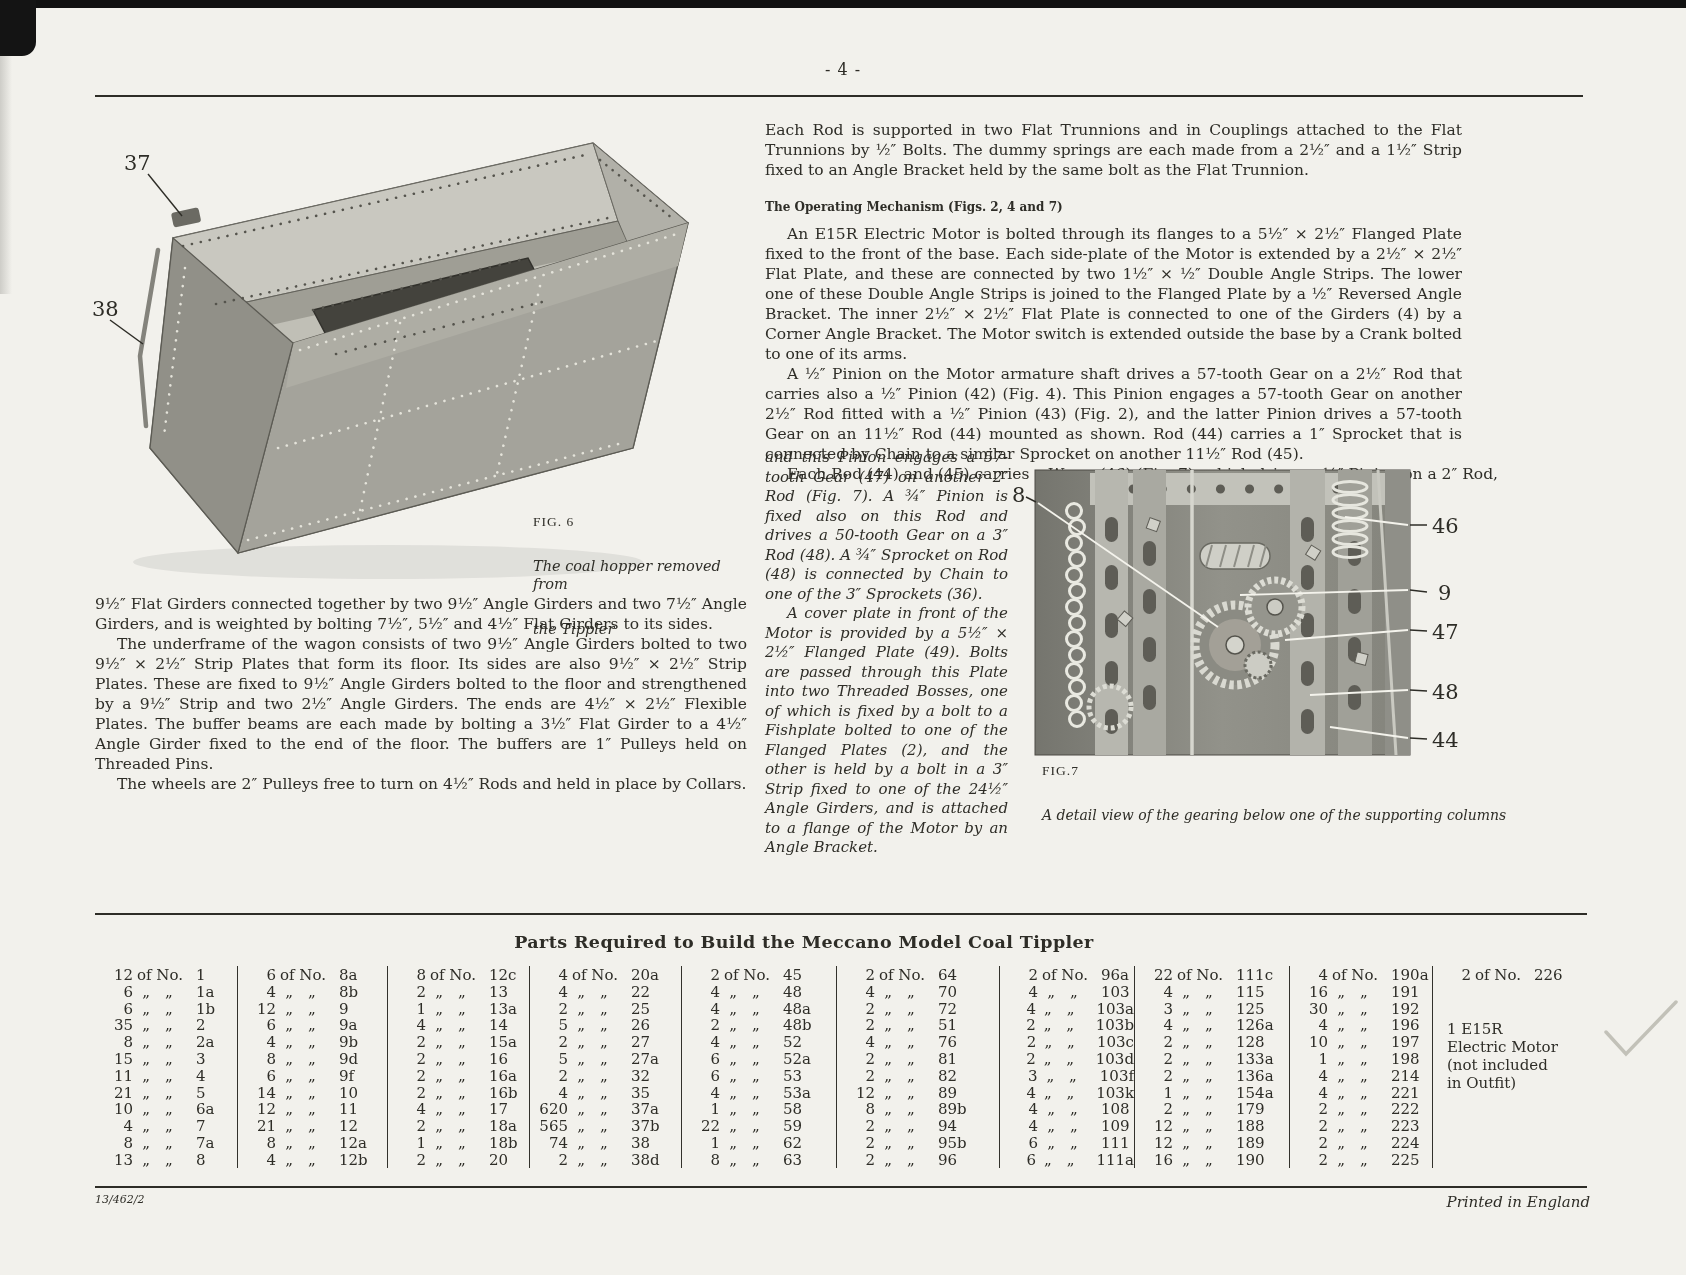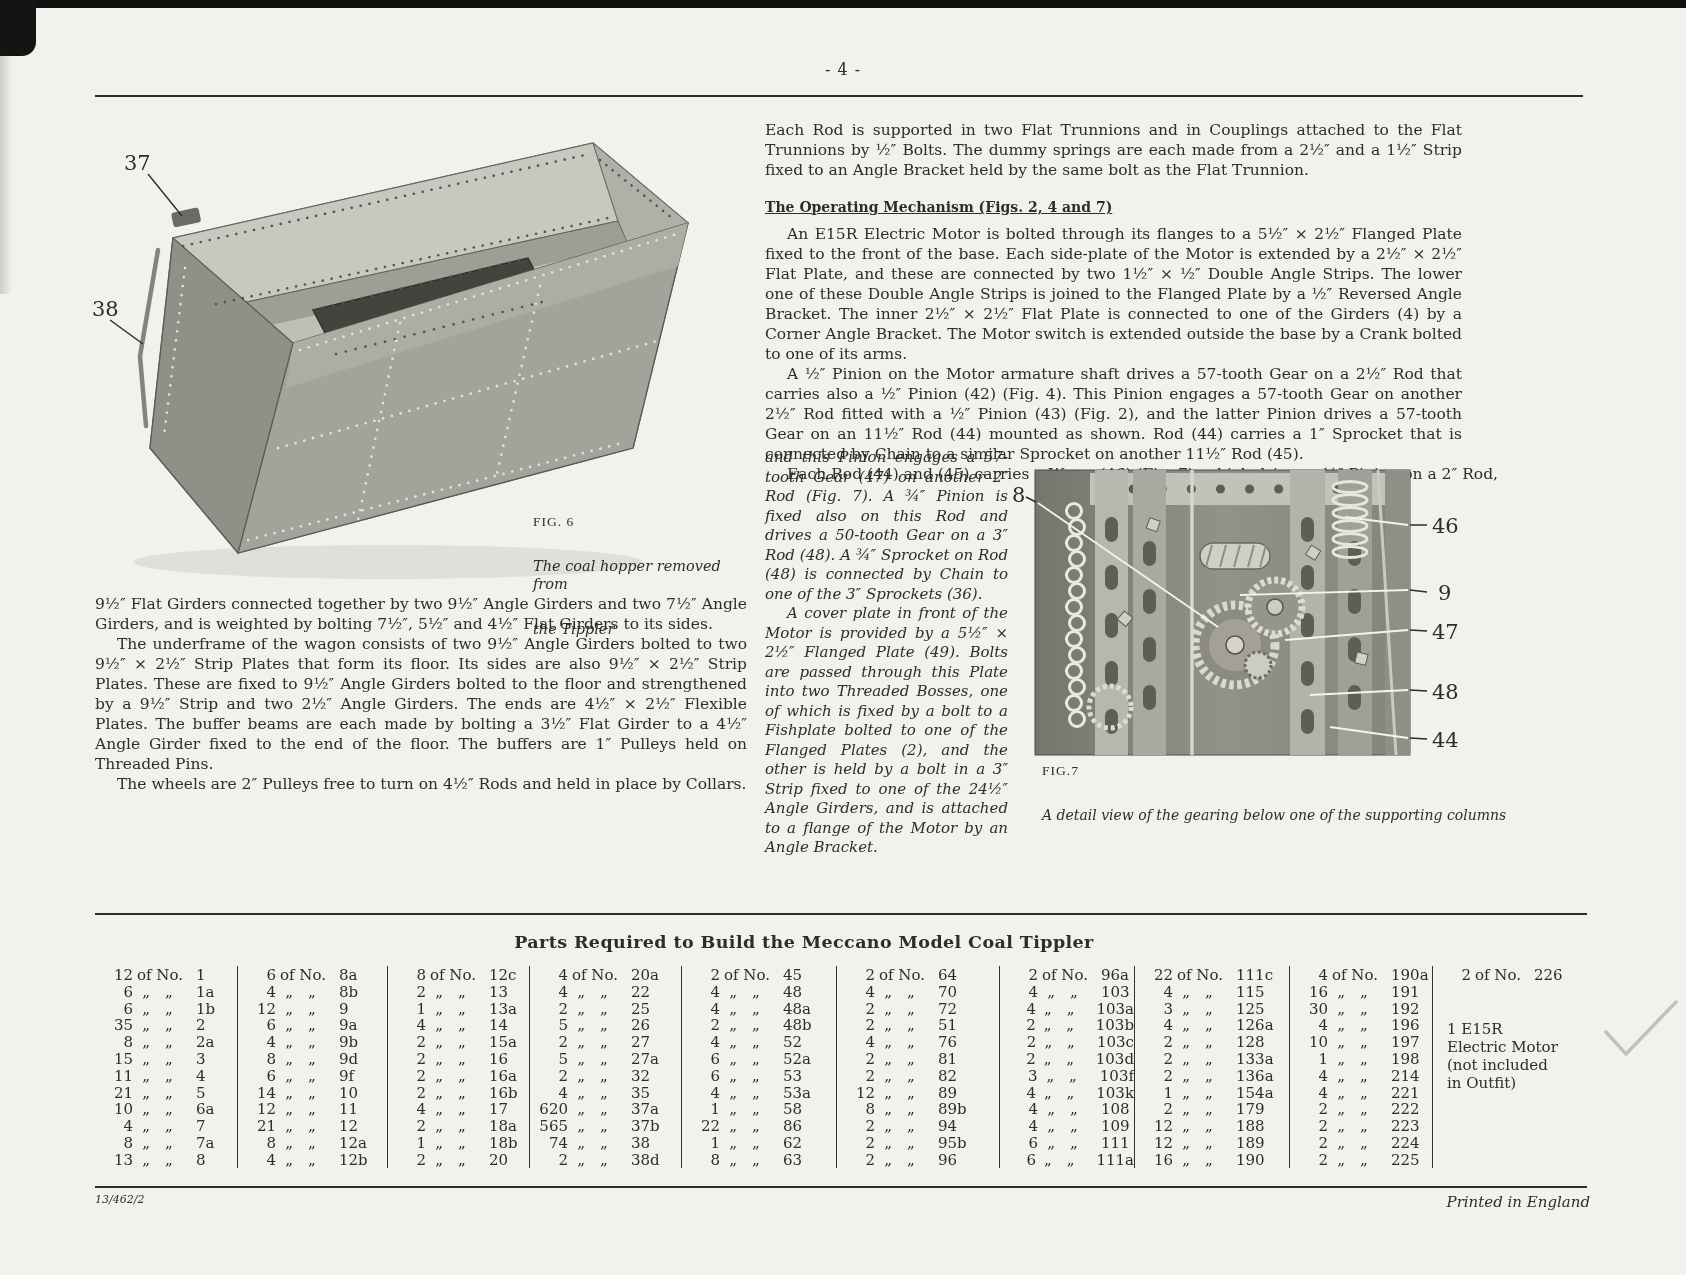--- a/index.html
+++ b/index.html
@@ -14,21 +14,21 @@
   
   .rule{background:#2e2d27;}
   .rule-top{left:95px;top:95px;width:1488px;height:2px;}
   .rule-table{left:95px;top:913px;width:1492px;height:2px;}
   .rule-footer{left:95px;top:1186px;width:1492px;height:2px;}
   .page-number{left:0;top:60px;width:1686px;text-align:center;font-size:16px;letter-spacing:1px;}
   
   .body-text{margin:0;font-size:15.5px;line-height:20px;text-align:justify;}
   .indent{text-indent:22px;}
   .nowrap{white-space:nowrap;text-align:left;}
-  h3.mh{margin:16px 0 6px 0;font-size:14px;line-height:22px;font-weight:bold;text-decoration:underline;}
+  h3.mh{margin:16px 0 6px 0;font-size:12px;line-height:22px;font-weight:bold;}
   .left-col{left:95px;top:594px;width:652px;}
   .left-col h3.mh{margin:12px 0 5px 0;}
   .right-col{left:765px;top:120px;width:697px;}
   .narrow-col{left:765px;top:448px;width:243px;}
   .narrow-col .body-text{font-size:15px;line-height:19.5px;font-style:italic;}
   
   .figcap-title{font-size:13.5px;letter-spacing:1px;font-family:Liberation Serif, serif;}
   .figcap-italic{font-style:italic;font-size:14.5px;line-height:18px;margin-top:27px;}
   .fig6-caption{left:533px;top:514px;width:215px;}
   .fig7-caption{left:1042px;top:763px;width:440px;}
@@ -551,21 +551,21 @@
           <span class="p">53a</span>
         </div>
         <div class="pt-row">
           <span class="q">1</span>
           <span class="m ditto">„ „</span>
           <span class="p">58</span>
         </div>
         <div class="pt-row">
           <span class="q">22</span>
           <span class="m ditto">„ „</span>
-          <span class="p">86</span>
+          <span class="p">59</span>
         </div>
         <div class="pt-row">
           <span class="q">1</span>
           <span class="m ditto">„ „</span>
           <span class="p">62</span>
         </div>
         <div class="pt-row">
           <span class="q">8</span>
           <span class="m ditto">„ „</span>
           <span class="p">63</span>

